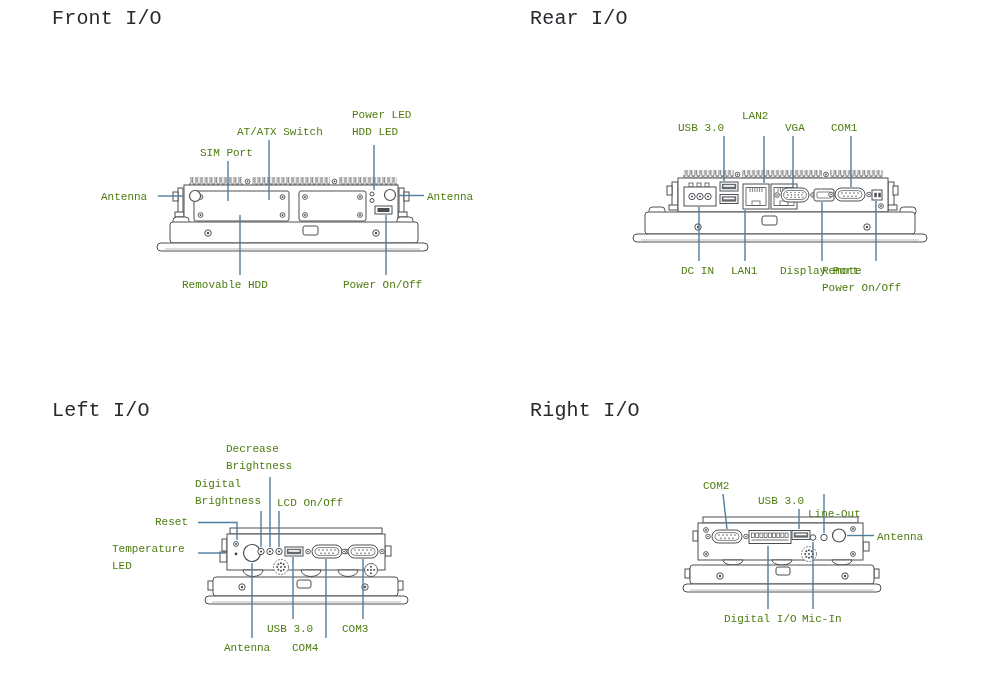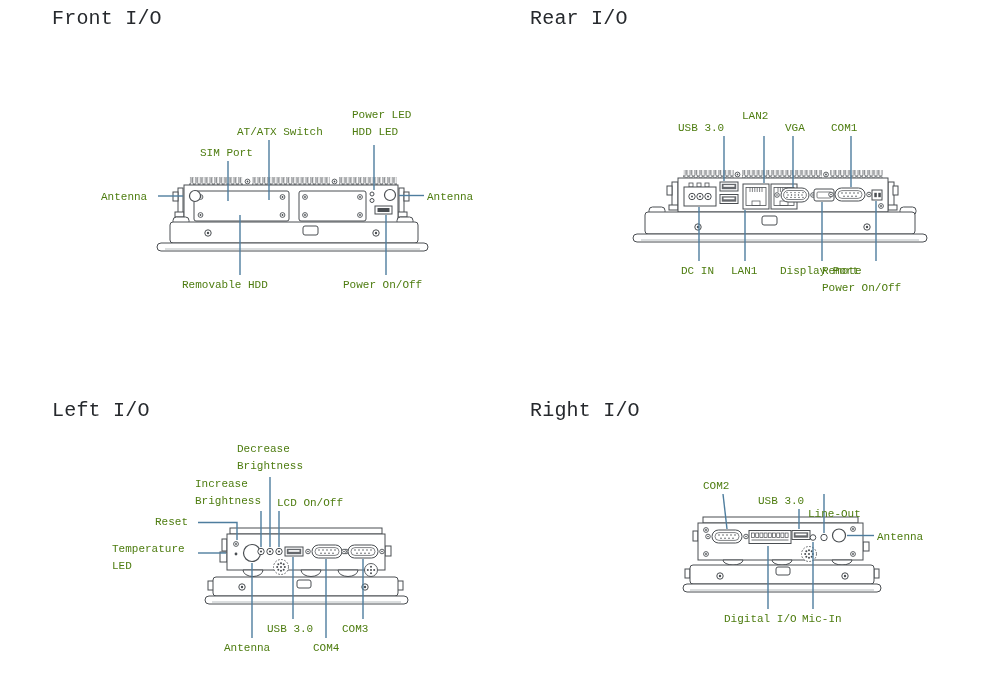--- a/index.html
+++ b/index.html
@@ -324,32 +324,32 @@
 <div class="lbl" style="left:678px;top:120px">USB 3.0</div>
 <div class="lbl" style="left:742px;top:108px">LAN2</div>
 <div class="lbl" style="left:785px;top:120px">VGA</div>
 <div class="lbl" style="left:831px;top:120px">COM1</div>
 <div class="lbl" style="left:681px;top:263px">DC IN</div>
 <div class="lbl" style="left:731px;top:263px">LAN1</div>
 <div class="lbl" style="left:780px;top:263px">Display Port</div>
 <div class="lbl" style="left:822px;top:263px">Remote
 Power On/Off</div>
 
-<div class="lbl" style="left:237px;top:441px">Decrease
+<div class="lbl" style="left:226px;top:441px">Decrease
 Brightness</div>
-<div class="lbl" style="left:195px;top:476px">Increase
+<div class="lbl" style="left:195px;top:476px">Digital
 Brightness</div>
 <div class="lbl" style="left:277px;top:495px">LCD On/Off</div>
 <div class="lbl" style="left:155px;top:514px">Reset</div>
 <div class="lbl" style="left:112px;top:541px">Temperature
 LED</div>
 <div class="lbl" style="left:267px;top:621px">USB 3.0</div>
 <div class="lbl" style="left:342px;top:621px">COM3</div>
 <div class="lbl" style="left:224px;top:640px">Antenna</div>
-<div class="lbl" style="left:313px;top:640px">COM4</div>
+<div class="lbl" style="left:292px;top:640px">COM4</div>
 
 <div class="lbl" style="left:703px;top:478px">COM2</div>
 <div class="lbl" style="left:758px;top:493px">USB 3.0</div>
 <div class="lbl" style="left:808px;top:506px">Line-Out</div>
 <div class="lbl" style="left:877px;top:529px">Antenna</div>
 <div class="lbl" style="left:724px;top:611px">Digital I/O</div>
 <div class="lbl" style="left:802px;top:611px">Mic-In</div>
 
 </div>
 

